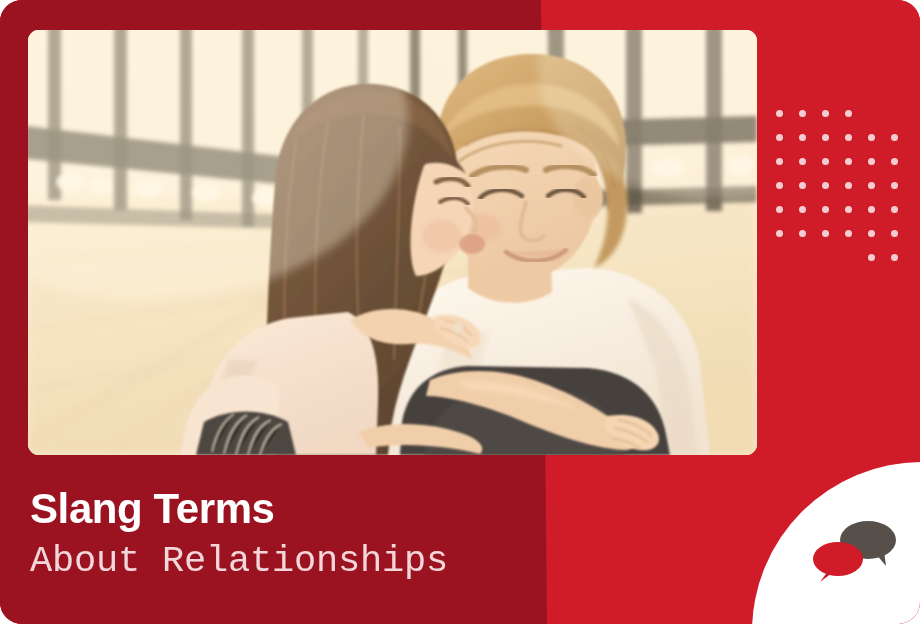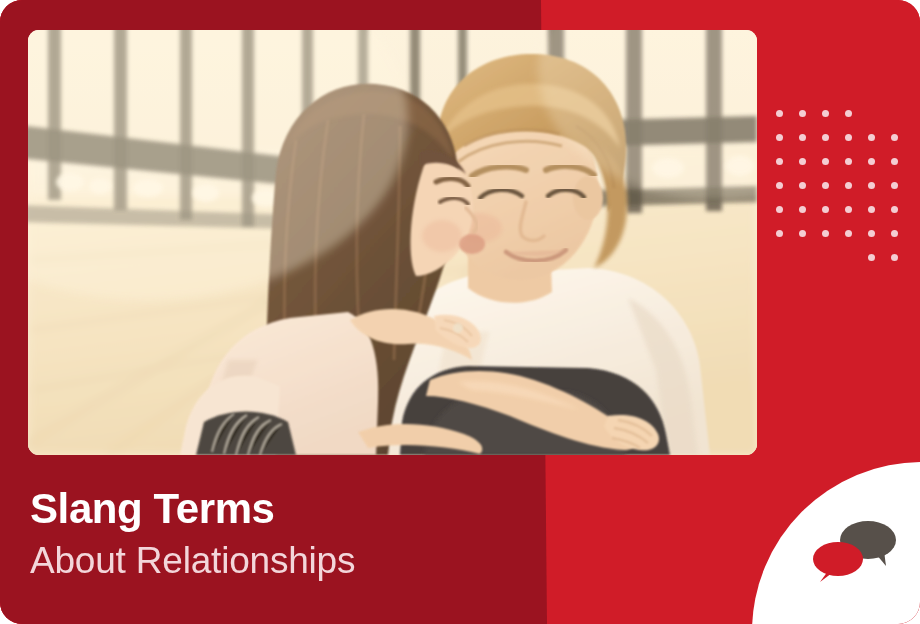--- a/index.html
+++ b/index.html
@@ -95,20 +95,21 @@
     white-space: nowrap;
   }
   .subtitle {
     font-size: 37px;
     font-weight: normal;
     color: #F3D6DA;
     letter-spacing: -0.2px;
     line-height: 1.1;
     margin: 0;
     white-space: nowrap;
+    font-family: Liberation Mono, monospace;
   }
 
   
   .bubbles {
     position: absolute;
     left: 806px;
     top: 518px;
     width: 92px;
     height: 66px;
   }

